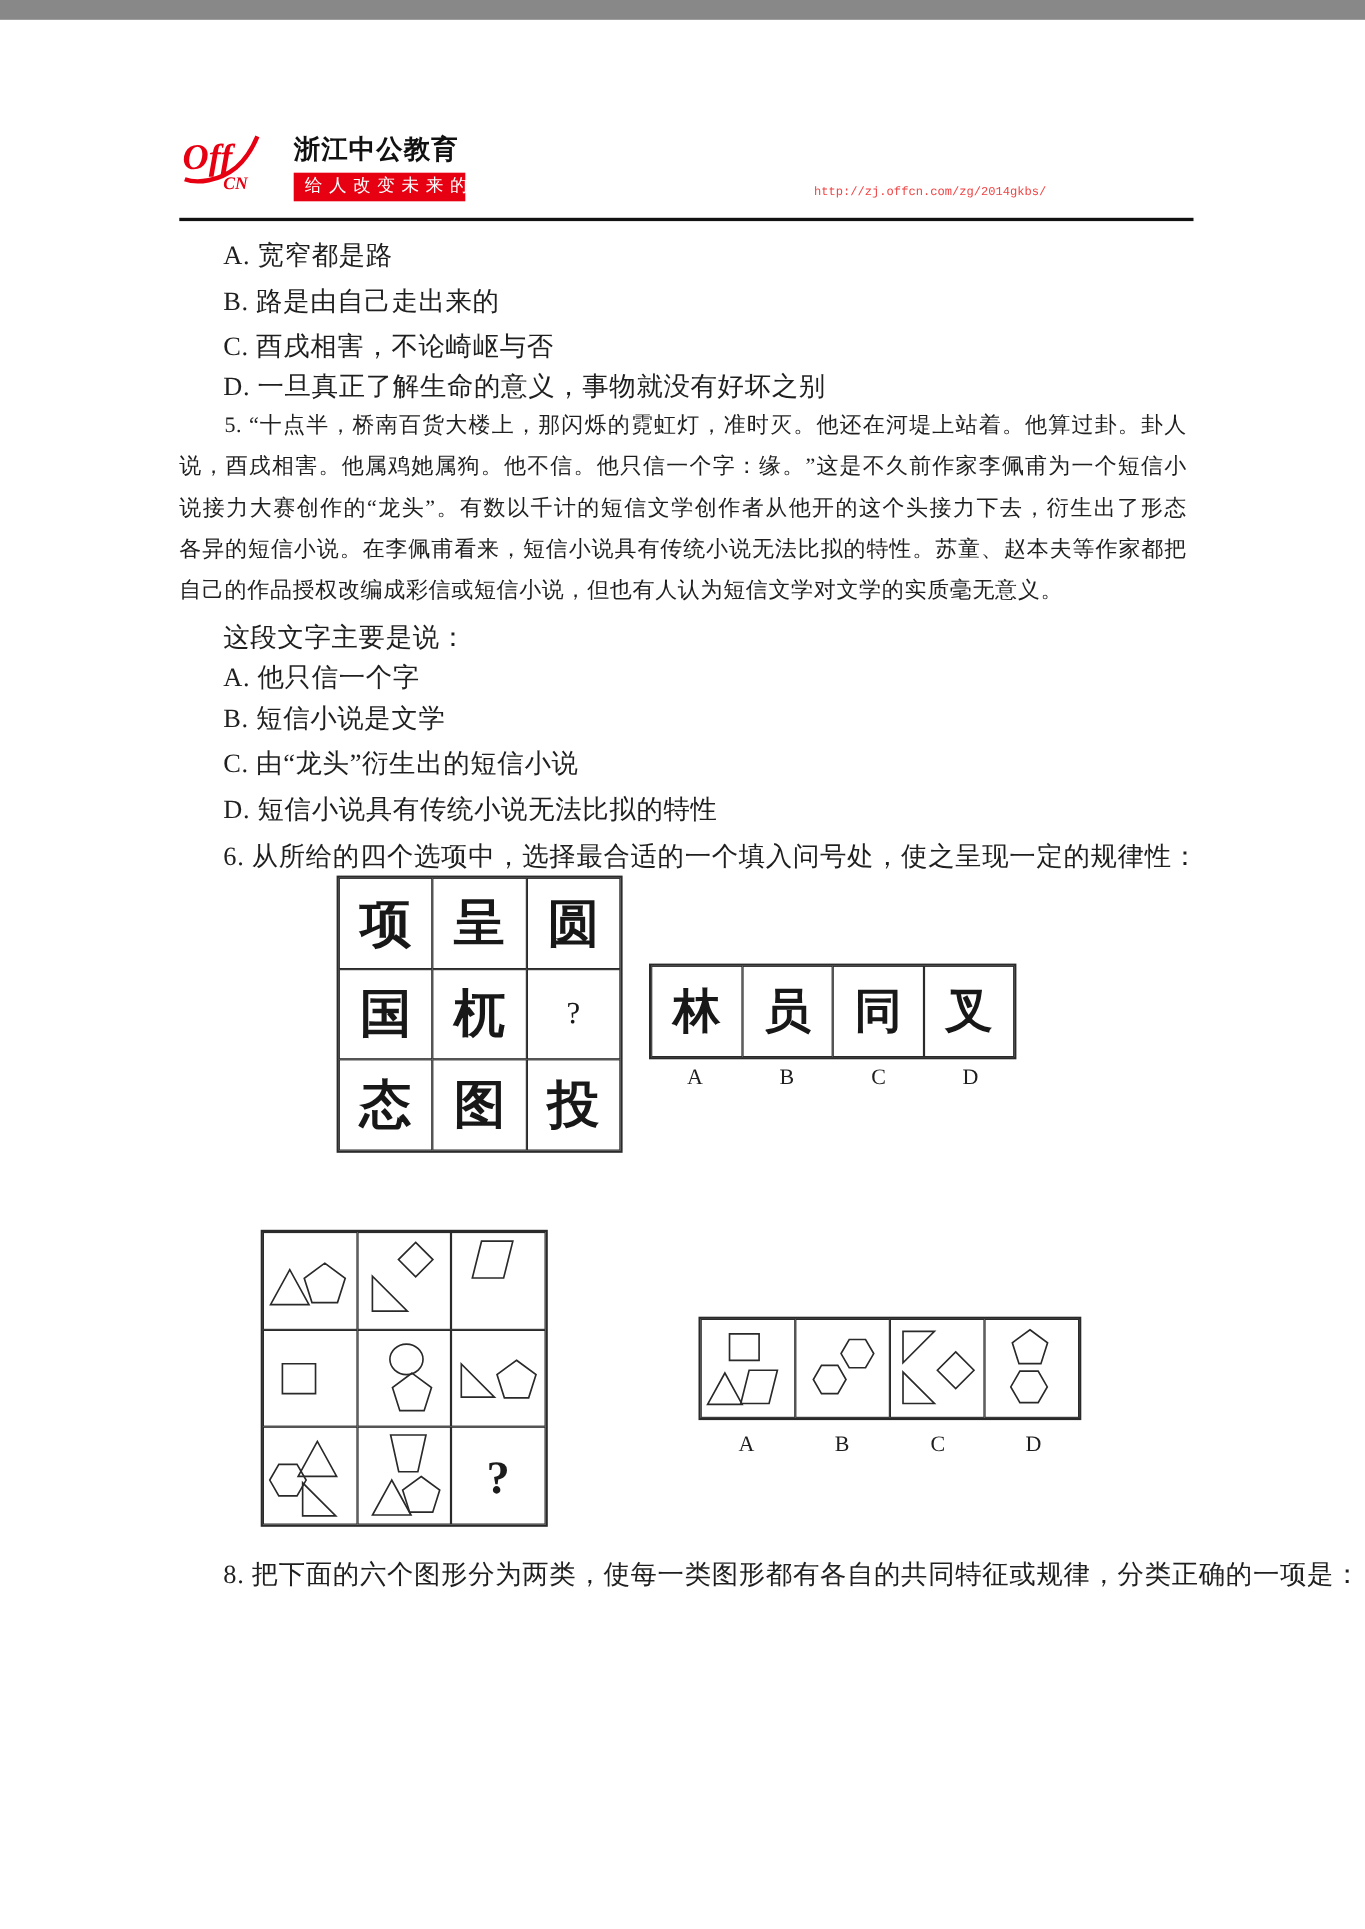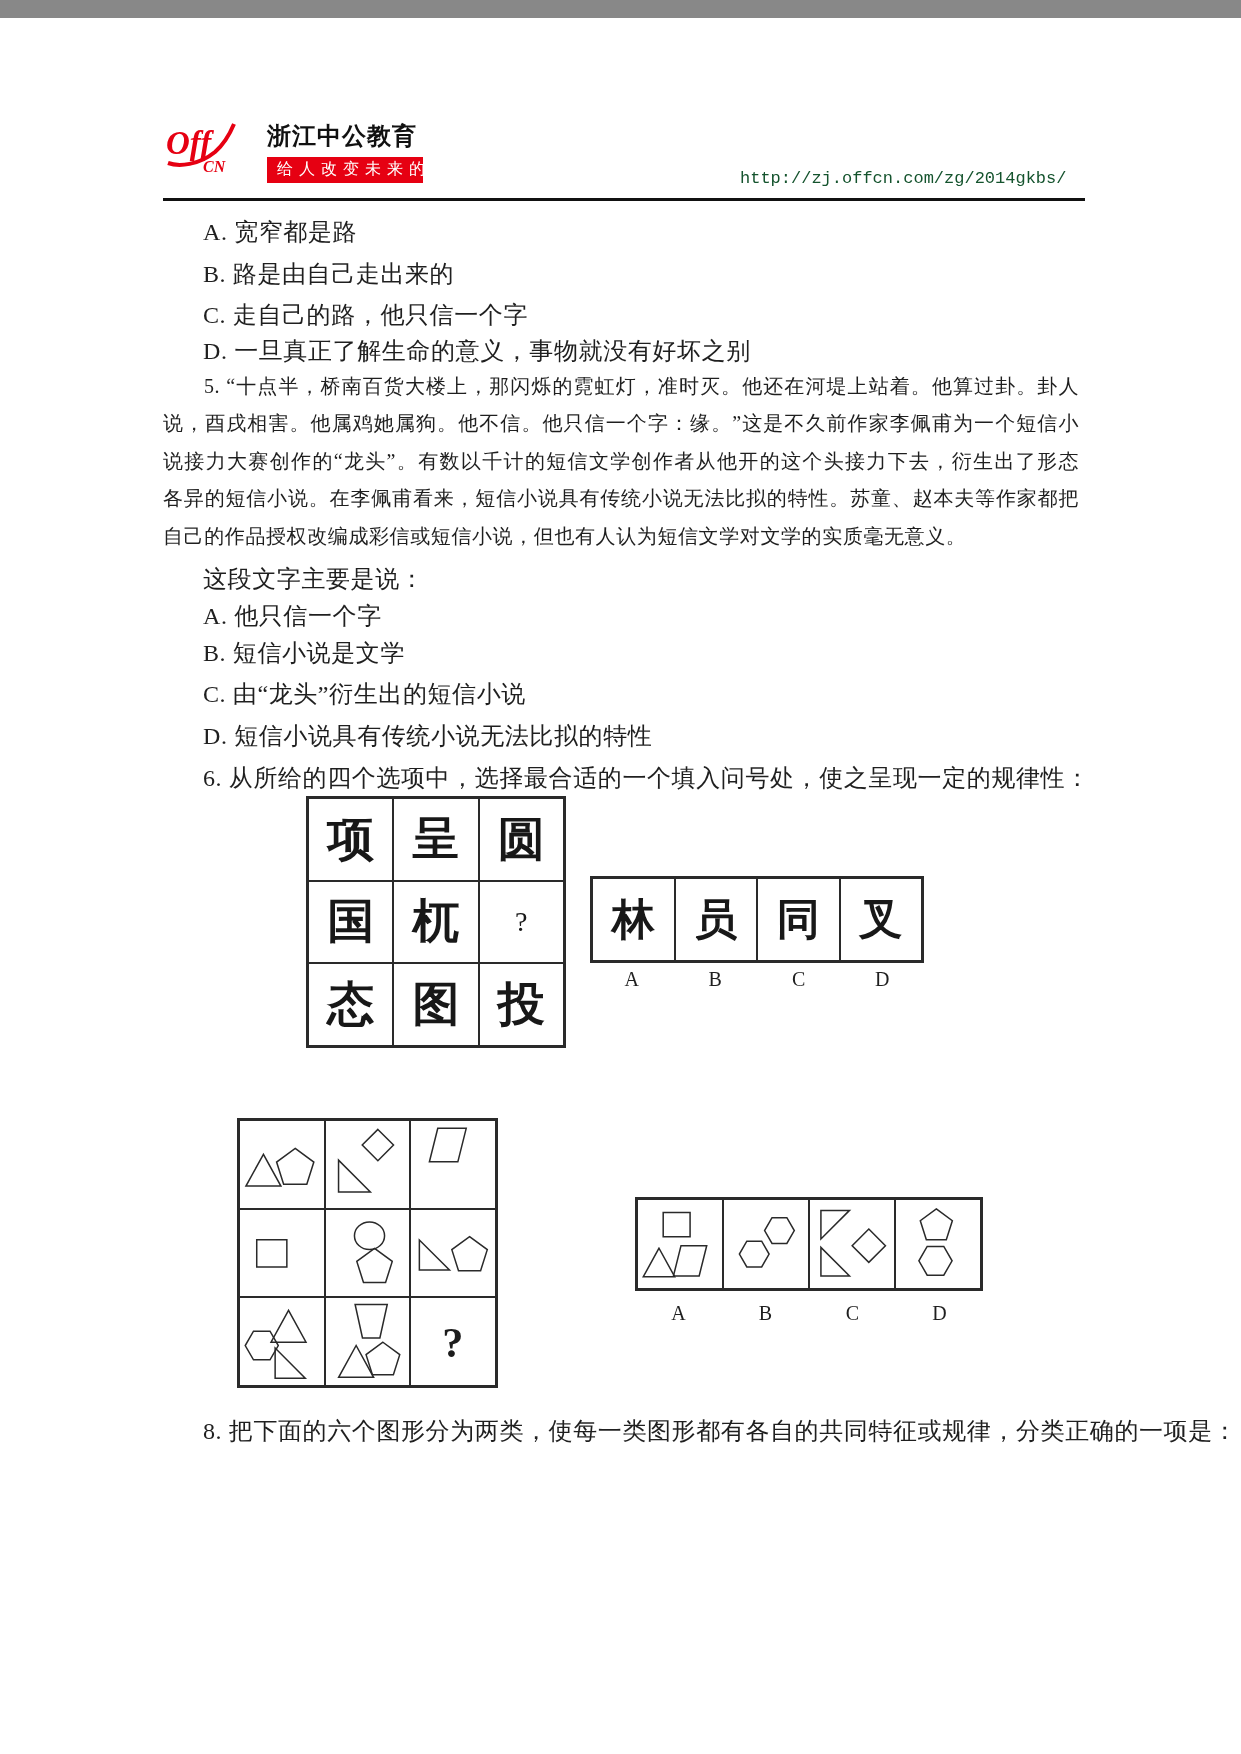--- a/index.html
+++ b/index.html
@@ -9,21 +9,21 @@
   .abs{position:absolute}
   .t{font-size:24px;letter-spacing:.6px;white-space:nowrap}
   .para{font-size:20px;letter-spacing:.6px;width:916px;text-align:justify;text-align-last:justify;white-space:normal}
   .para.last{text-align-last:left}
   .para.indent{padding-left:41px}
 
   
   .logo-name{font-family:"Liberation Sans","DejaVu Sans",sans-serif;font-weight:700;font-size:24px;letter-spacing:1px;color:#111}
   .logo-banner{font-family:"Liberation Sans","DejaVu Sans",sans-serif;font-weight:400;font-size:16px;letter-spacing:6px;
                color:#fff;background:#e60012;padding:2px 6px 3px 10px;width:156px;white-space:nowrap}
-  .url{font-family:"Liberation Mono","DejaVu Sans Mono",monospace;font-size:17px;color:#14532d;text-decoration:none}
+  .url{font-family:"Liberation Mono","DejaVu Sans Mono",monospace;font-size:11px;color:#ef4444;text-decoration:none}
   .rule{height:2.5px;background:#111}
 
   
   .cgrid{left:306px;top:778px;width:260px;height:252px;display:grid;
          grid-template-columns:repeat(3,1fr);grid-template-rows:repeat(3,1fr);
          border:2px solid #2a2a2a;background:#fff}
   .cgrid .cell{border:1px solid #2a2a2a;display:flex;align-items:center;justify-content:center;
                font-family:"Liberation Sans","DejaVu Sans",sans-serif;font-weight:600;font-size:47px;color:#181818}
   .cell.qm{font-size:28px;font-family:"Liberation Serif","DejaVu Serif",serif;font-weight:400}
 
@@ -58,21 +58,21 @@
       <text x="38" y="56" font-size="16" font-style="italic" font-weight="bold" fill="#e60012">CN</text>
     </svg>
   </div>
   <div class="abs logo-name" style="left:267px;top:102px">浙江中公教育</div>
   <div class="abs logo-banner" style="left:267px;top:139px">给人改变未来的力量</div>
   <a class="abs url" style="left:740px;top:151px" href="#">http://zj.offcn.com/zg/2014gkbs/</a>
   <div class="abs rule" style="left:163px;top:180px;width:922px"></div>
 
   <div class="abs t" style="left:203px;top:198px">A. 宽窄都是路</div>
   <div class="abs t" style="left:203px;top:240px">B. 路是由自己走出来的</div>
-  <div class="abs t" style="left:203px;top:281px">C. 走自己的路，他只信一个字</div>
+  <div class="abs t" style="left:203px;top:281px">C. 酉戌相害，不论崎岖与否</div>
   <div class="abs t" style="left:203px;top:317px">D. 一旦真正了解生命的意义，事物就没有好坏之别</div>
 
   <div class="abs para indent" style="left:163px;top:355px">5. “十点半，桥南百货大楼上，那闪烁的霓虹灯，准时灭。他还在河堤上站着。他算过卦。卦人</div>
   <div class="abs para" style="left:163px;top:430px">说接力大赛创作的“龙头”。有数以千计的短信文学创作者从他开的这个头接力下去，衍生出了形态</div>
   <div class="abs para" style="left:163px;top:392px">说，酉戌相害。他属鸡她属狗。他不信。他只信一个字：缘。”这是不久前作家李佩甫为一个短信小</div>
   <div class="abs para last" style="left:163px;top:505px">自己的作品授权改编成彩信或短信小说，但也有人认为短信文学对文学的实质毫无意义。</div>
   <div class="abs para" style="left:163px;top:467px">各异的短信小说。在李佩甫看来，短信小说具有传统小说无法比拟的特性。苏童、赵本夫等作家都把</div>
 
   <div class="abs t" style="left:203px;top:545px">这段文字主要是说：</div>
   <div class="abs t" style="left:203px;top:582px">A. 他只信一个字</div>

